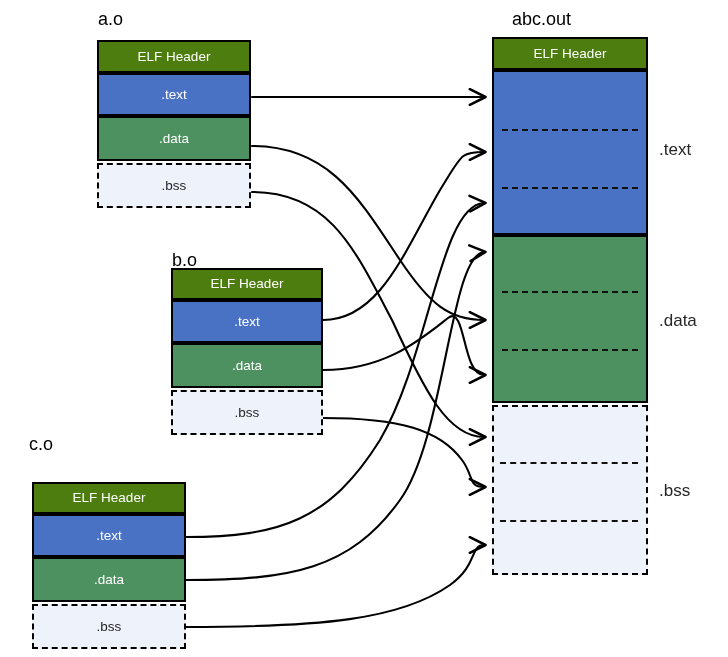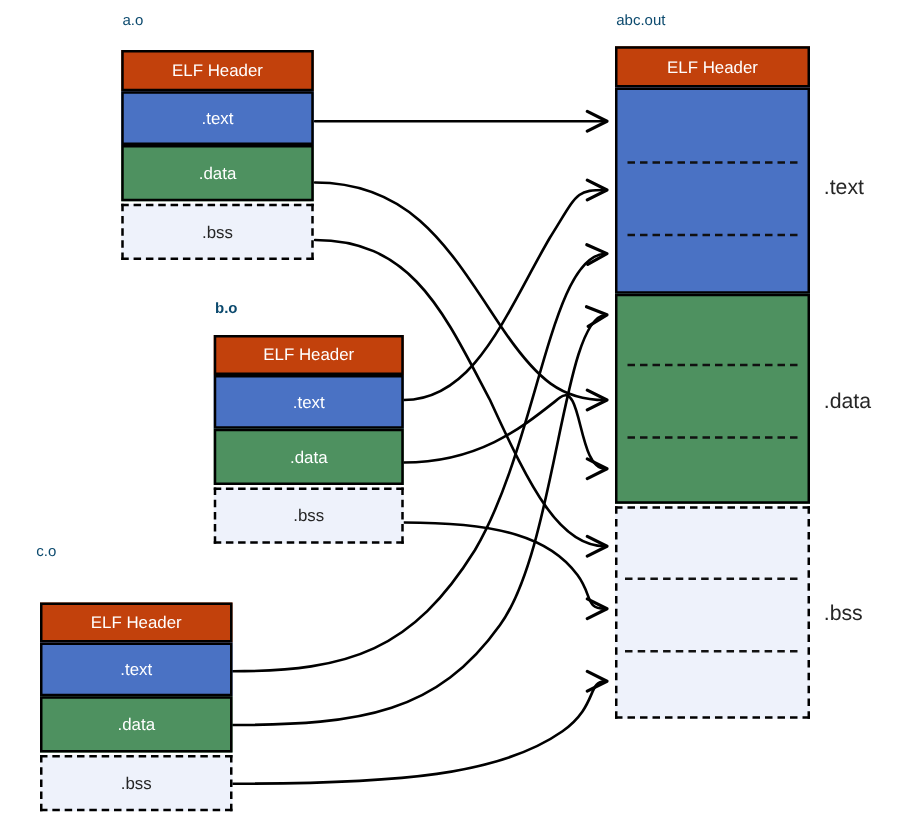--- a/index.html
+++ b/index.html
@@ -22,23 +22,23 @@
   #wires {
     position: absolute;
     left: 0;
     top: 0;
     width: 728px;
     height: 657px;
     pointer-events: none;
   }
   .obj-title {
     position: absolute;
-    font-size: 12px;
+    font-size: 18px;
     line-height: 1;
-    color: #0c4a6e;
+    color: #000000;
     white-space: nowrap;
   }
   .side-label {
     position: absolute;
     font-size: 17px;
     line-height: 1;
     color: #262626;
     white-space: nowrap;
   }
   .objfile {
@@ -54,21 +54,21 @@
     font-size: 13.5px;
     line-height: 1;
   }
   .seg-solid {
     border: 2.5px solid #000000;
   }
   .seg-dashed {
     border: 2.5px dashed #000000;
   }
   .seg-header {
-    background: #c2410c;
+    background: #4d7c0f;
     color: #ffffff;
   }
   .seg-text {
     background: #4a72c4;
     color: #ffffff;
   }
   .seg-data {
     background: #4e9160;
     color: #ffffff;
   }
@@ -127,21 +127,21 @@
     <div class="seg seg-dashed seg-bss" style="top:123px; width:154px; height:45px;">.bss</div>
   </div>
   <div class="obj-title" style="left:98px; top:10px;">a.o</div>
 
   <div class="objfile" style="left:171px; top:268px; width:152px; height:165px;">
     <div class="seg seg-solid seg-header" style="top:0px; width:152px; height:32px;">ELF Header</div>
     <div class="seg seg-solid seg-text" style="top:32px; width:152px; height:43px;">.text</div>
     <div class="seg seg-solid seg-data" style="top:75px; width:152px; height:45px;">.data</div>
     <div class="seg seg-dashed seg-bss" style="top:122px; width:152px; height:45px;">.bss</div>
   </div>
-  <div class="obj-title" style="left:172px; top:240px;font-weight:bold;">b.o</div>
+  <div class="obj-title" style="left:172px; top:251px;">b.o</div>
 
   <div class="objfile" style="left:32px; top:482px; width:154px; height:165px;">
     <div class="seg seg-solid seg-header" style="top:0px; width:154px; height:32px;">ELF Header</div>
     <div class="seg seg-solid seg-text" style="top:32px; width:154px; height:43px;">.text</div>
     <div class="seg seg-solid seg-data" style="top:75px; width:154px; height:45px;">.data</div>
     <div class="seg seg-dashed seg-bss" style="top:122px; width:154px; height:45px;">.bss</div>
   </div>
   <div class="obj-title" style="left:29px; top:435px;">c.o</div>
 
   <div class="objfile" style="left:492px; top:37px; width:156px; height:538px;">
@@ -156,19 +156,19 @@
     <div class="out-seg seg-solid seg-data" style="top:198px; width:156px; height:168px;">
       <div class="out-divider" style="left:8px; width:136px; top:54px;"></div>
       <div class="out-divider" style="left:8px; width:136px; top:112px;"></div>
     </div>
 
     <div class="out-seg seg-dashed seg-bss" style="top:368px; width:156px; height:170px;">
       <div class="out-divider" style="left:6px; width:138px; top:55px;"></div>
       <div class="out-divider" style="left:6px; width:138px; top:113px;"></div>
     </div>
   </div>
-  <div class="obj-title" style="left:493px; top:10px;">abc.out</div>
+  <div class="obj-title" style="left:512px; top:10px;">abc.out</div>
 
   <div class="side-label" style="left:659px; top:141px;">.text</div>
   <div class="side-label" style="left:659px; top:312px;">.data</div>
   <div class="side-label" style="left:659px; top:482px;">.bss</div>
 
 </div>
 
 </body></html>

